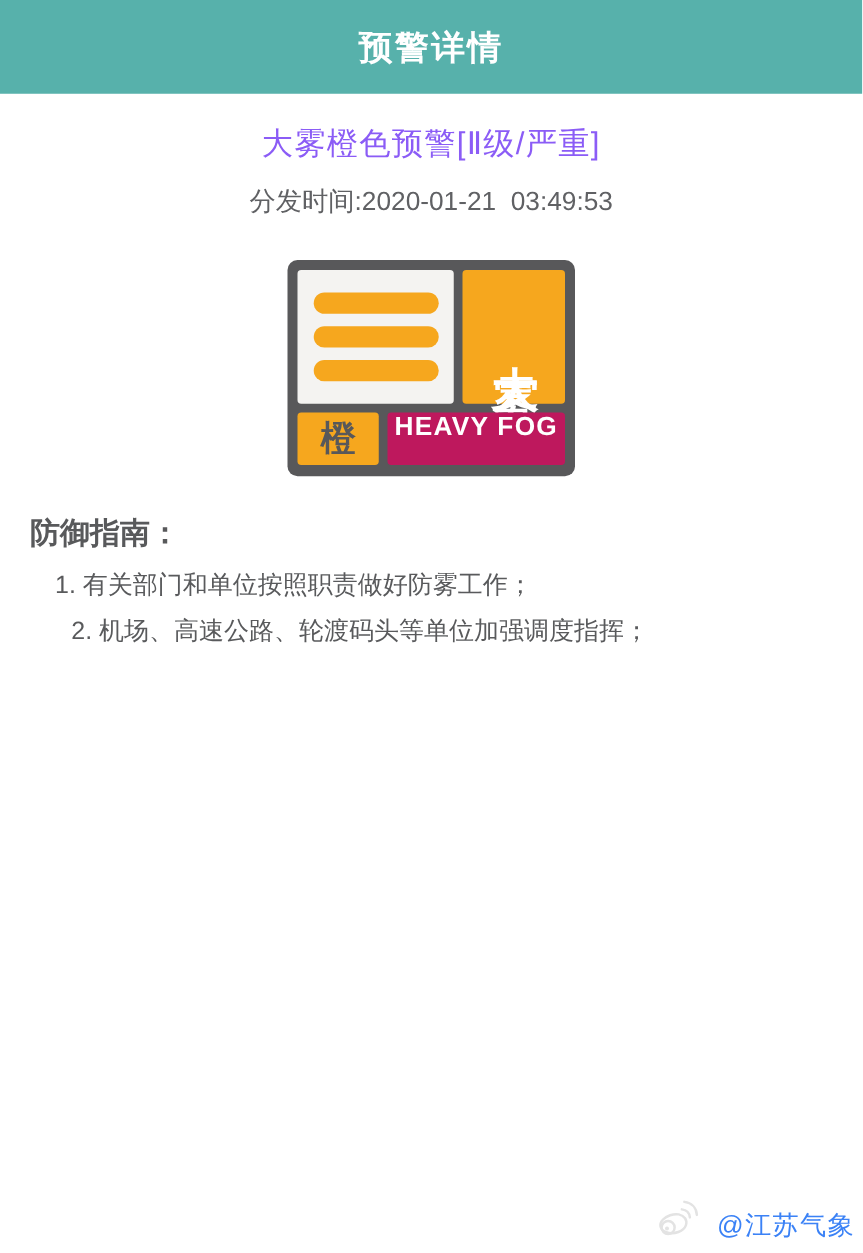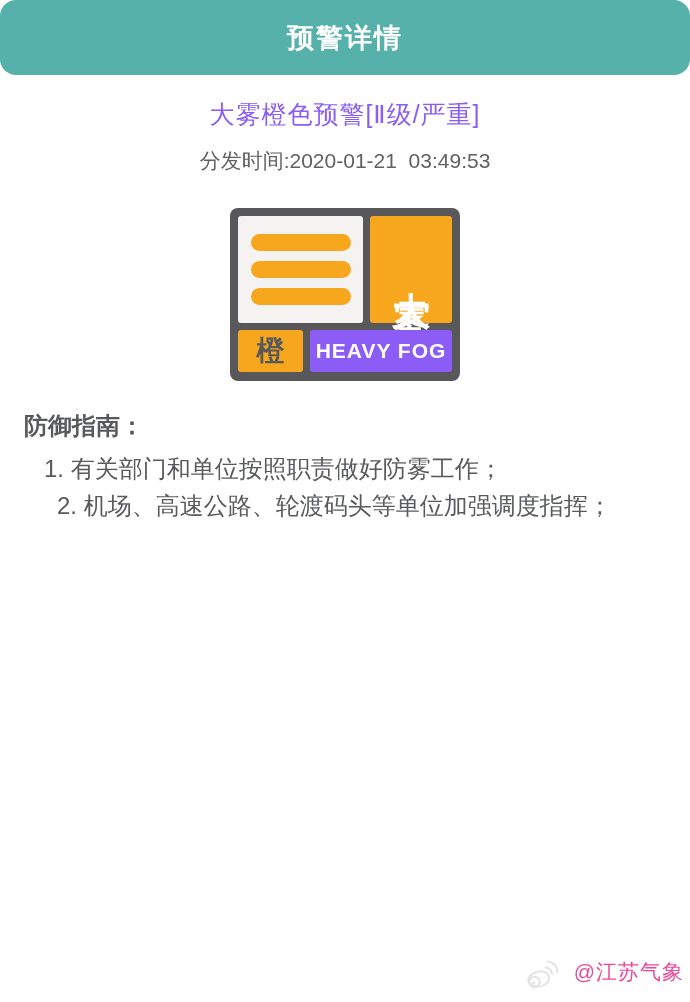--- a/index.html
+++ b/index.html
@@ -13,21 +13,20 @@
     font-family: "Liberation Sans", "DejaVu Sans", sans-serif;
     color: #595a5c;
   }
   
   .topbar {
     height: 75px;
     background: #57b1ab;
     display: flex;
     align-items: center;
     justify-content: center;
-    border-radius: 16px;
   }
   .topbar h1 {
     margin: 0;
     color: #ffffff;
     font-size: 27px;
     font-weight: bold;
     letter-spacing: 2px;
   }
   
   .content { padding: 0 24px; }
@@ -108,53 +107,52 @@
     background: #f6a71e;
     display: flex;
     align-items: center;
     justify-content: center;
     color: #58585a;
     font-size: 28px;
     font-weight: bold;
   }
   .en-panel {
     flex: 1;
-    background: #8b5cf6;
-    display: flex;
-    align-items: center;
+    background: #be185d;
+    display: flex;
     justify-content: center;
     color: #ffffff;
     font-size: 21px;
     font-weight: bold;
     letter-spacing: 1px;
   }
   
   .guide-heading {
     margin-top: 29px;
     font-size: 24px;
     font-weight: bold;
     color: #58595b;
   }
   .guide-list { margin-top: 8px; }
   .guide-item {
-    font-size: 24px;
+    font-size: 20px;
     line-height: 37px;
     color: #595a5c;
     padding-left: 33px;
   }
   .guide-item.first { padding-left: 20px; }
   
   .watermark {
     position: absolute;
     top: 958px;
     right: 6px;
     display: flex;
-    align-items: flex-start;
+    align-items: flex-end;
     gap: 15px;
-    color: #ec4899;
+    color: #3b82f6;
   }
   .watermark svg { display: block; }
   .watermark .wm-text {
     font-size: 21px;
     letter-spacing: 1px;
   }
 </style>
 </head>
 <body>
 

